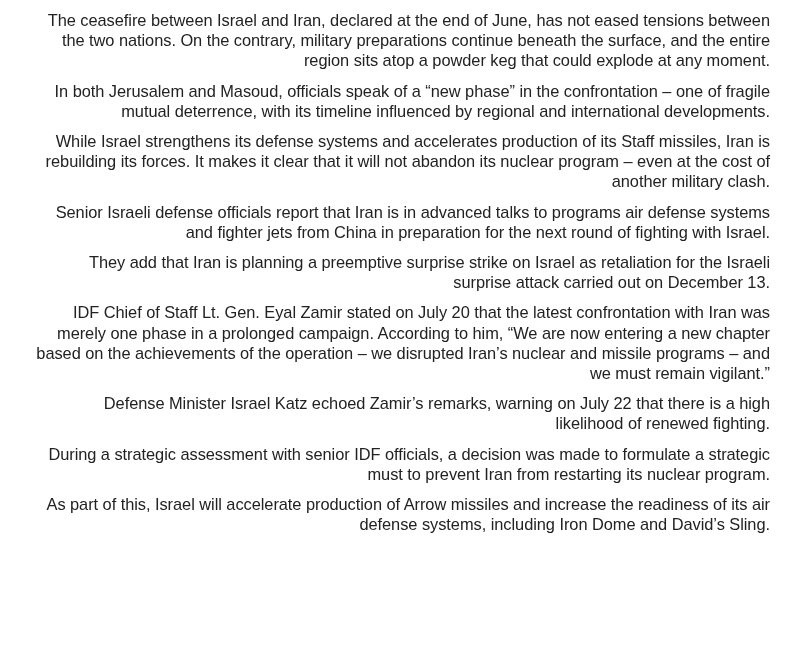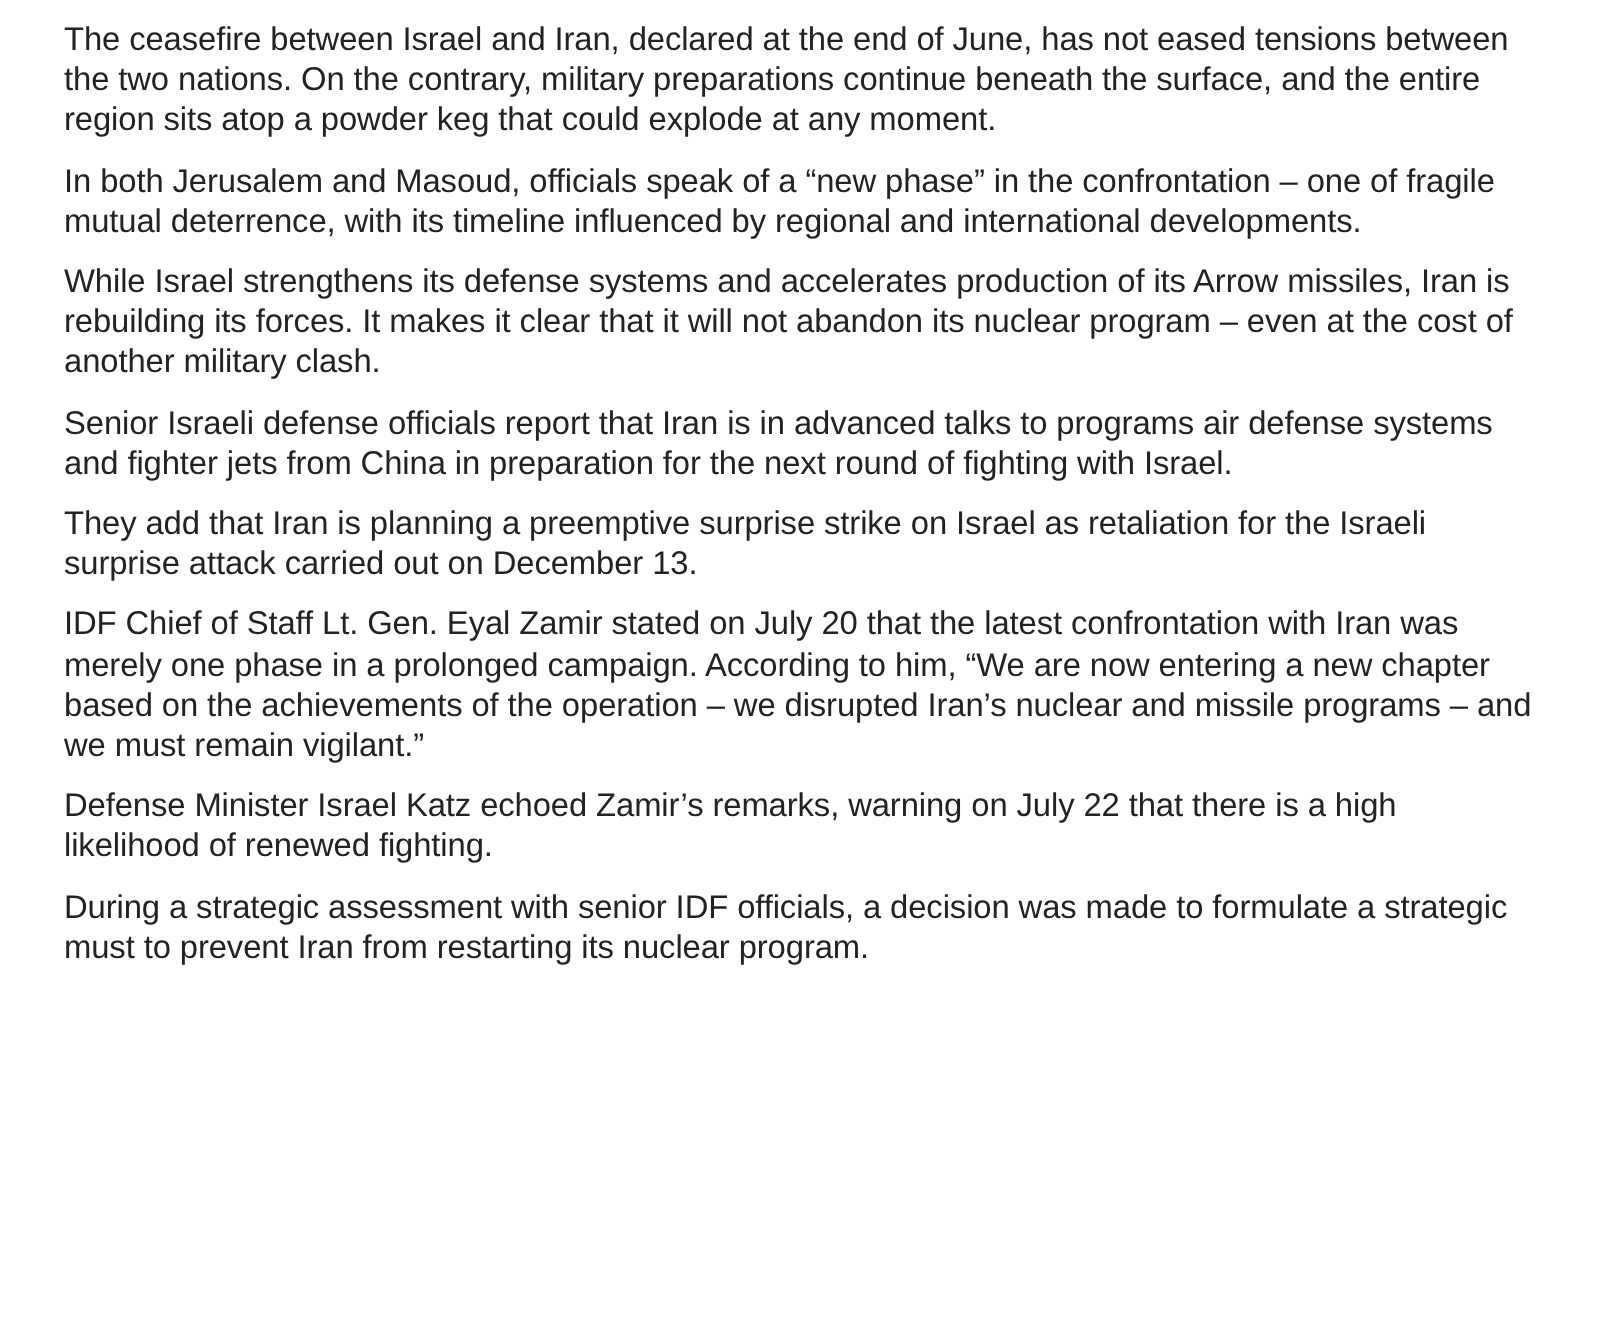--- a/index.html
+++ b/index.html
@@ -12,30 +12,32 @@
       height: 661px;
       overflow: hidden;
     }
     .article {
       padding: 10px 30px 0 32px;
       color: #222222;
       font-family: "Liberation Sans", "DejaVu Sans", sans-serif;
       font-size: 16.4px;
       line-height: 20.2px;
       letter-spacing: -0.05px;
+      text-align: right;
     }
     .article p {
       margin: 0 0 10px 0;
     }
   </style>
 </head>
 <body>
 
 <div class="article">
   <p>The ceasefire between Israel and Iran, declared at the end of June, has not eased tensions between the two nations. On the contrary, military preparations continue beneath the surface, and the entire region sits atop a powder keg that could explode at any moment.</p>
   <p>In both Jerusalem and Masoud, officials speak of a “new phase” in the confrontation – one of fragile mutual deterrence, with its timeline influenced by regional and international developments.</p>
-  <p>While Israel strengthens its defense systems and accelerates production of its Arrow missiles, Iran is rebuilding its forces. It makes it clear that it will not abandon its nuclear program – even at the cost of another military clash.</p>
+  <p>While Israel strengthens its defense systems and accelerates production of its Staff missiles, Iran is rebuilding its forces. It makes it clear that it will not abandon its nuclear program – even at the cost of another military clash.</p>
   <p>Senior Israeli defense officials report that Iran is in advanced talks to programs air defense systems and fighter jets from China in preparation for the next round of fighting with Israel.</p>
   <p>They add that Iran is planning a preemptive surprise strike on Israel as retaliation for the Israeli surprise attack carried out on December 13.</p>
   <p>IDF Chief of Staff Lt. Gen. Eyal Zamir stated on July 20 that the latest confrontation with Iran was merely one phase in a prolonged campaign. According to him, “We are now entering a new chapter based on the achievements of the operation – we disrupted Iran’s nuclear and missile programs – and we must remain vigilant.”</p>
   <p>Defense Minister Israel Katz echoed Zamir’s remarks, warning on July 22 that there is a high likelihood of renewed fighting.</p>
   <p>During a strategic assessment with senior IDF officials, a decision was made to formulate a strategic must to prevent Iran from restarting its nuclear program.</p>
+  <p>As part of this, Israel will accelerate production of Arrow missiles and increase the readiness of its air defense systems, including Iron Dome and David’s Sling.</p>
 </div>
 
 </body></html>

